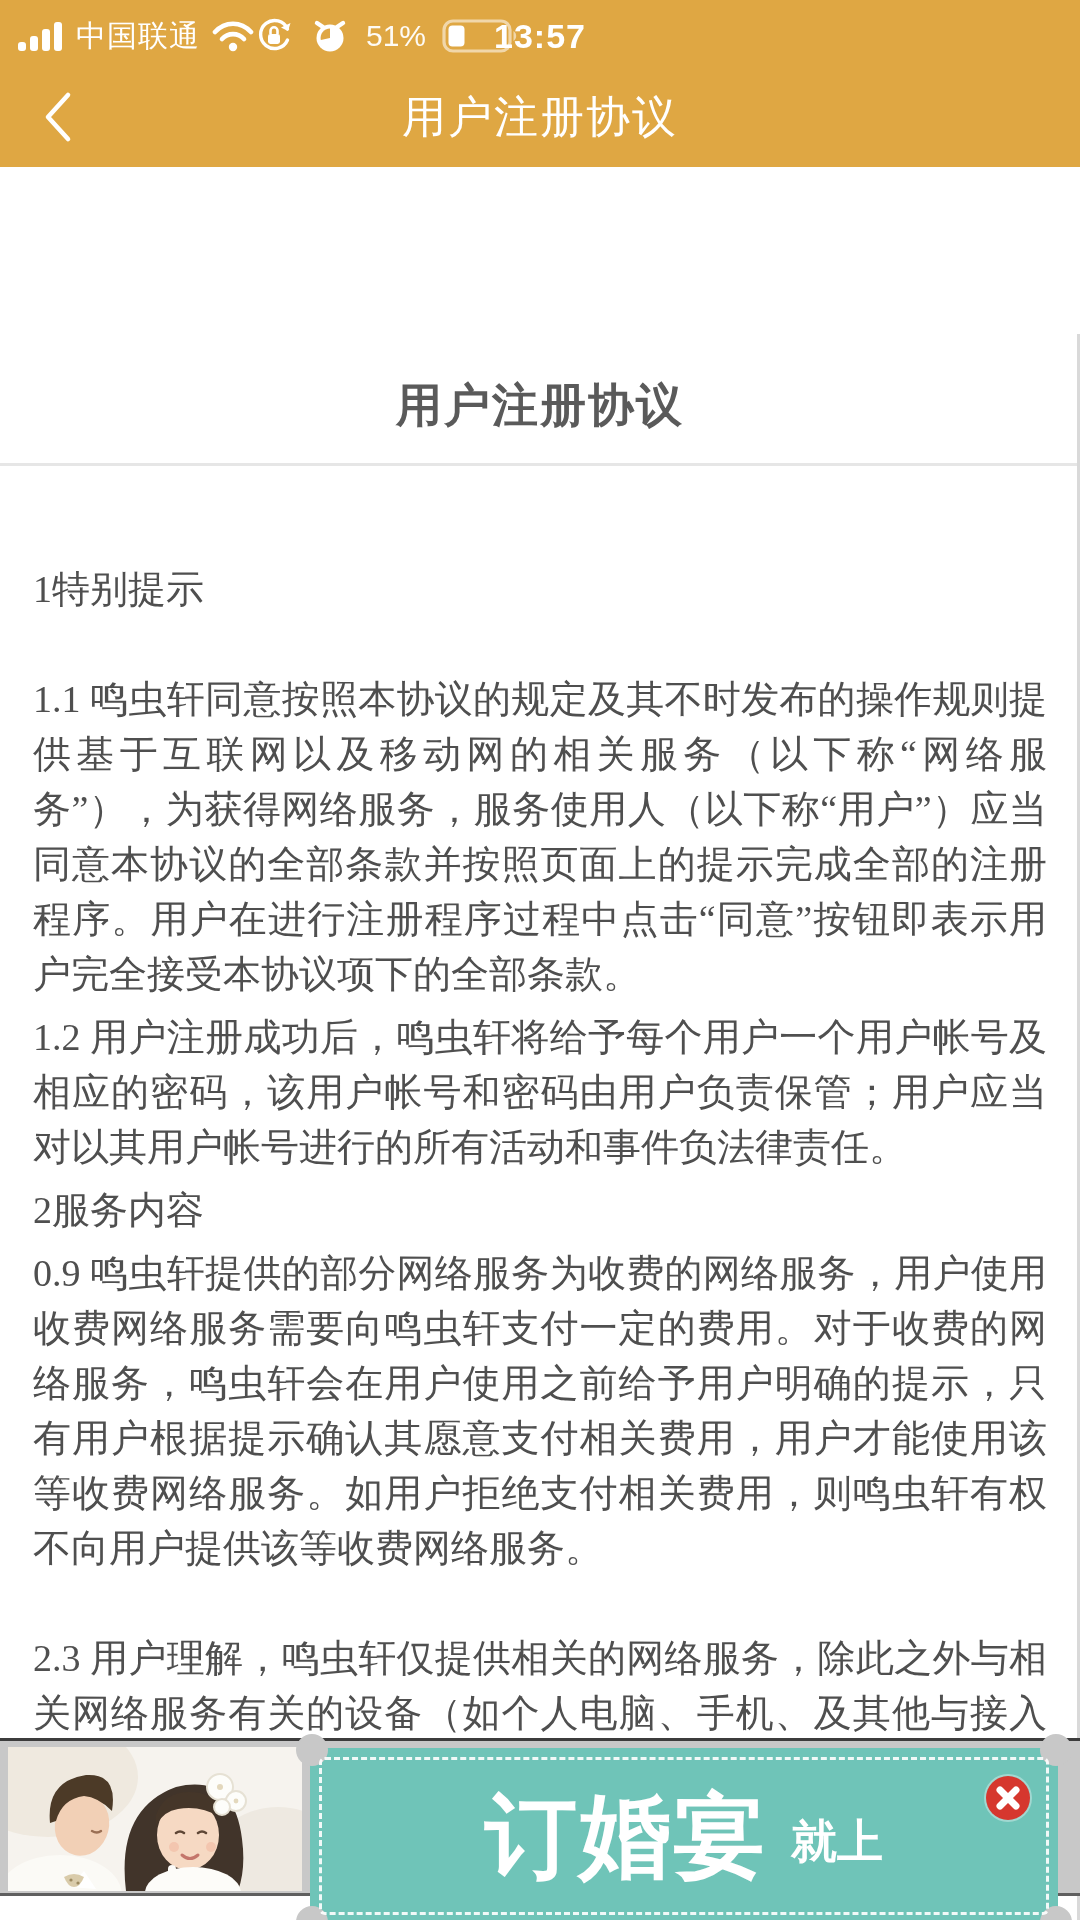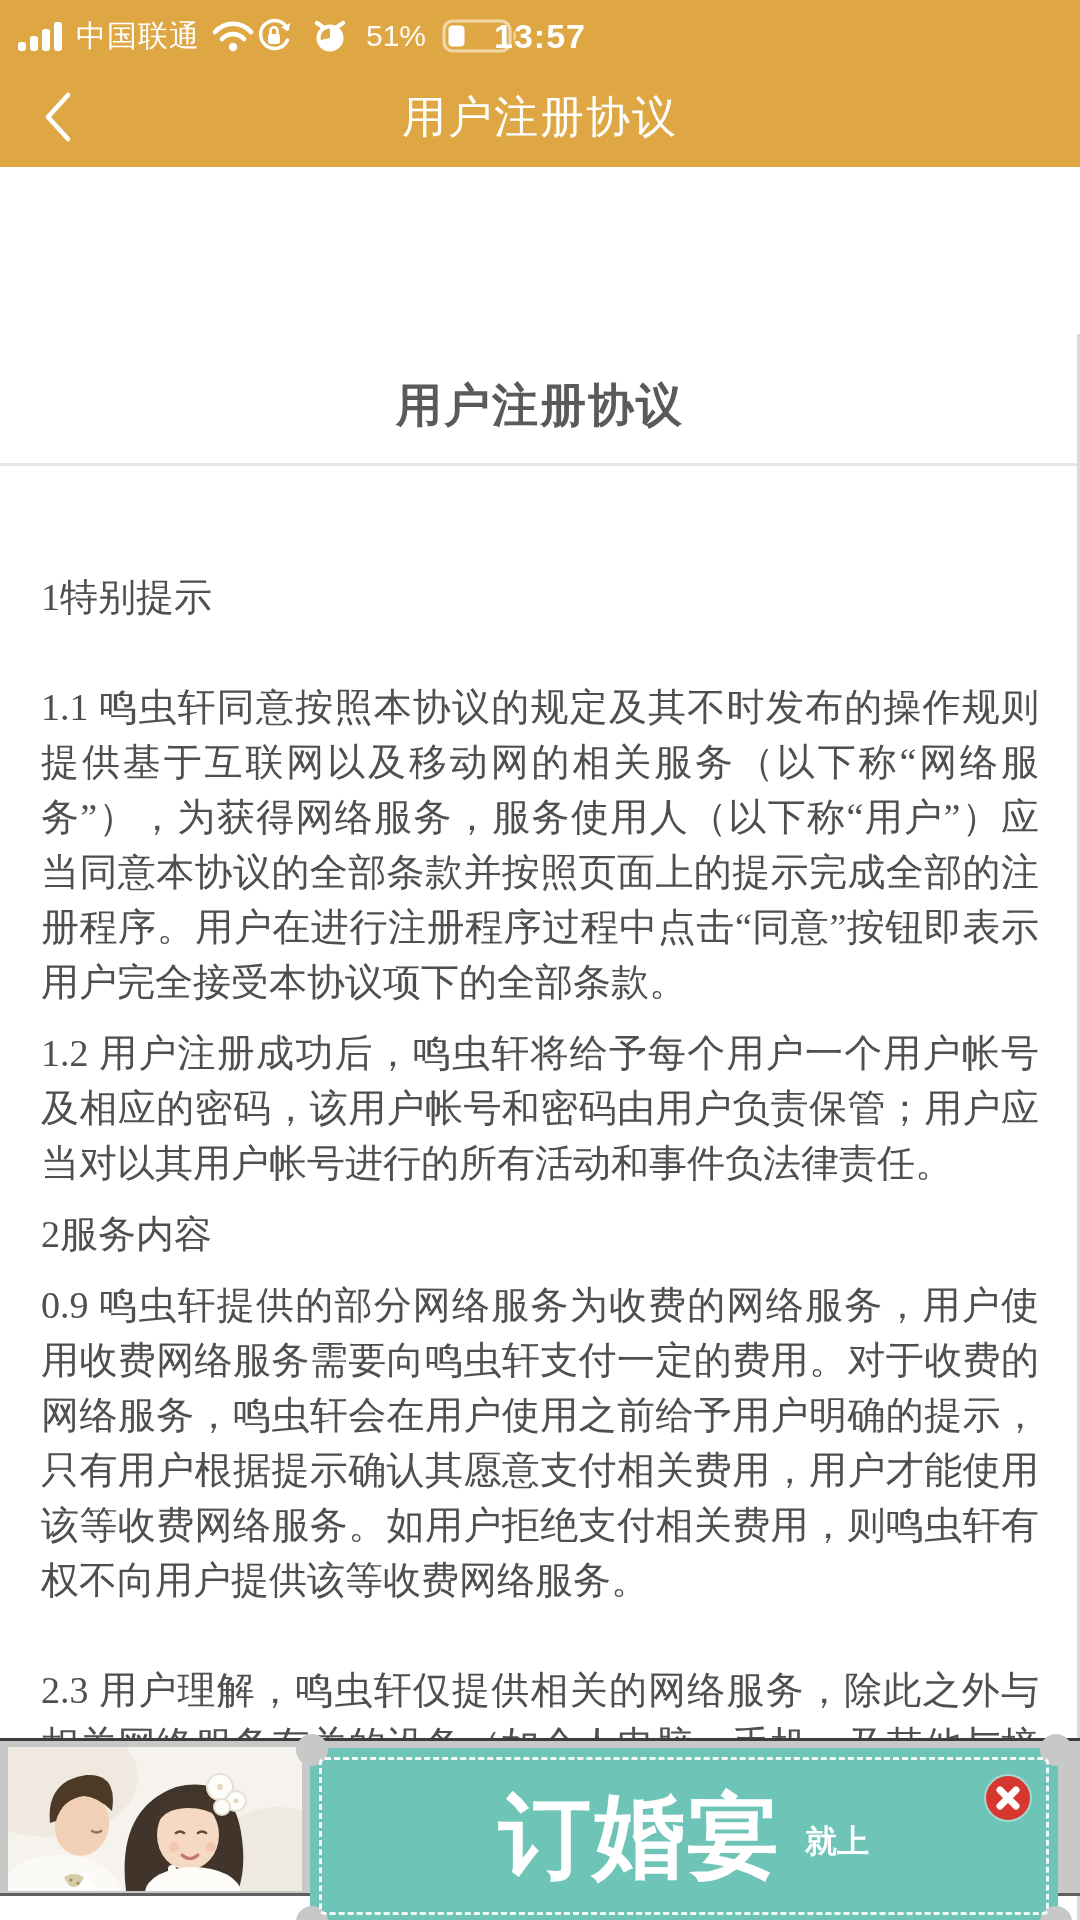--- a/index.html
+++ b/index.html
@@ -48,21 +48,21 @@
     position:absolute;top:208px;left:0;width:100%;text-align:center;
     font-size:46px;font-weight:700;color:#5a5a5a;letter-spacing:2px;
   }
   .divider{position:absolute;top:296px;left:0;width:100%;height:3px;background:#e6e6e6;}
   .body-text{
     position:absolute;top:387px;left:25px;width:1030px;
     font-family:"Liberation Serif","DejaVu Serif",serif;
     font-size:38px;line-height:55px;color:var(--body-gray);
     text-align:justify;z-index:1;
   }
-  .body-text p{margin:16px;}
+  .body-text p{margin:8px;}
   .body-text p.gap-after{margin-bottom:55px;}
   
   .ad-banner{
     position:absolute;left:0;top:1738px;width:1080px;height:158px;
     background:var(--banner-gray);
     border-top:3px solid #3c3c3c;border-bottom:3px solid #5f5f5f;
     z-index:5;cursor:pointer;
   }
   .ad-photo{position:absolute;left:8px;top:6px;width:294px;height:144px;overflow:hidden;background:#f6f3ed;}
   .ad-plaque{
@@ -71,21 +71,21 @@
   }
   
   .notch{position:absolute;width:32px;height:32px;border-radius:50%;background:var(--banner-gray);}
   .notch.tl{left:-14px;top:-14px;}  .notch.tr{right:-14px;top:-14px;}
   .notch.bl{left:-14px;bottom:-14px;} .notch.br{right:-14px;bottom:-14px;}
   .ad-plaque-inner{
     position:absolute;inset:9px;border:3px dashed rgba(255,255,255,.9);border-radius:6px;
     display:flex;align-items:center;justify-content:center;gap:24px;color:#fff;overflow:hidden;
   }
   .ad-big{font-size:92px;font-weight:700;letter-spacing:2px;line-height:1;}
-  .ad-small{font-size:32px;font-weight:700;line-height:1;margin-top:10px;}
+  .ad-small{font-size:46px;font-weight:700;line-height:1;margin-top:10px;}
   .ad-brand{font-size:94px;font-weight:800;letter-spacing:4px;line-height:1;}
   .ad-close{
     position:absolute;right:50px;top:35px;width:44px;height:44px;border-radius:50%;
     background:var(--red);display:flex;align-items:center;justify-content:center;
     z-index:6;cursor:pointer;box-shadow:0 0 0 2px rgba(255,255,255,.35);
   }
 </style>
 </head>
 <body>
 

